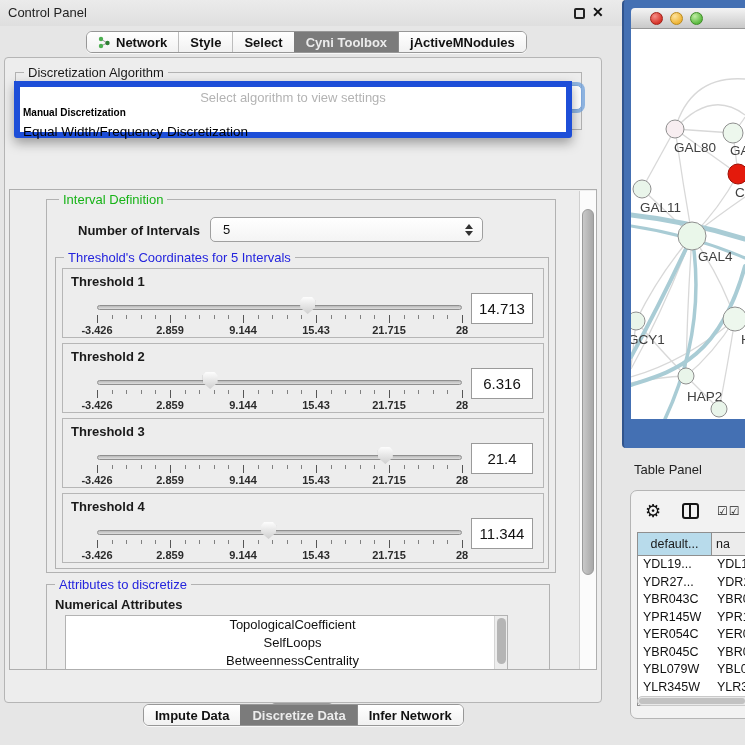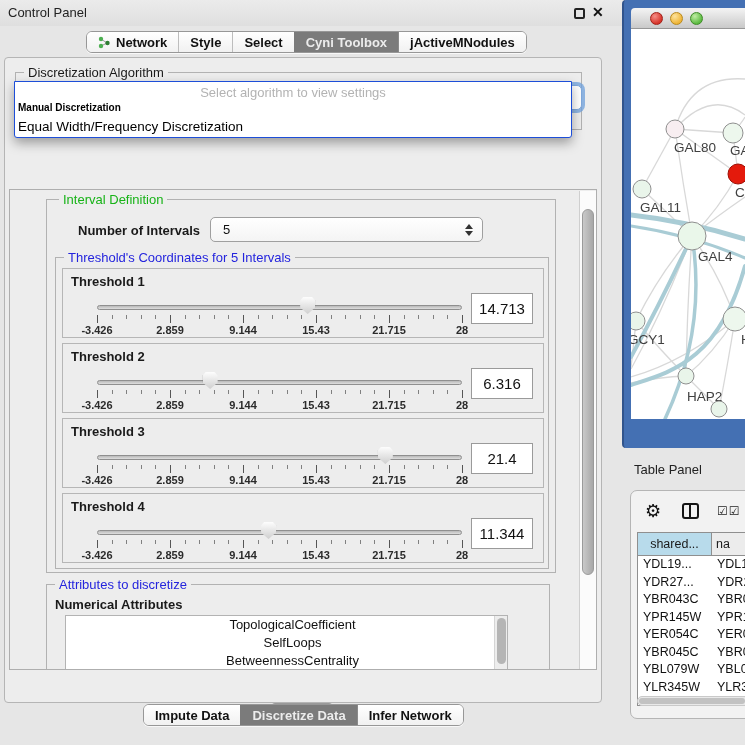--- a/index.html
+++ b/index.html
@@ -47,21 +47,21 @@
     width:8px; height:12px; }
   .stepper::before { content:""; position:absolute; left:0; top:0; border-left:4px solid transparent;
     border-right:4px solid transparent; border-bottom:5px solid #333; }
   .stepper::after { content:""; position:absolute; left:0; bottom:0; border-left:4px solid transparent;
     border-right:4px solid transparent; border-top:5px solid #333; }
   .combo-focused { position:absolute; background:#fff; border:1px solid #7fa8dc;
     border-radius:5px; box-shadow:0 0 0 3px rgba(110,160,220,.75); z-index:5; }
 
   
   .popup { position:absolute; left:9px; top:23px; width:558px; height:57px; z-index:50;
-    background:#fff; border:1px solid #1d4ed8; border-radius:0 0 3px 3px;
+    background:#fff; border:6px solid #1d4ed8; border-radius:0 0 3px 3px;
     box-shadow:0 5px 12px rgba(0,0,0,.35);padding-left:44px; }
   .popup-prompt { position:absolute; left:0; right:0; top:3px; text-align:center;
     font-size:13px; color:#b3b3b3; }
   .popup-opt1 { position:absolute; left:3px; top:20px; font-size:10px; font-weight:bold; color:#000; }
   .popup-opt2 { position:absolute; left:3px; top:37px; font-size:13.5px; color:#000; }
 
   
   .viewport { position:absolute; left:4px; top:131px; width:588px; height:481px;
     border:1px solid #aeaeae; background:#ededed; overflow:hidden; }
   .vscroll { position:absolute; left:569px; top:1px; width:17px; height:478px;
@@ -485,21 +485,21 @@
   </div>
 
   <div class="table-card">
     <div class="tc-toolbar">
       <span class="gear">⚙</span>
       <span class="cols-icon"></span>
       <span class="check-icons"><span>☑</span><span>☑</span></span>
     </div>
     <div class="node-table">
       <div class="thead">
-        <div class="th c0">shared...</div>
+        <div class="th c0">default...</div>
         <div class="th c1">na</div>
       </div>
       <div>
           <div class="trow">
             <div class="tcell c0">YDL19...</div>
             <div class="tcell c1">YDL1</div>
           </div>
           <div class="trow">
             <div class="tcell c0">YDR27...</div>
             <div class="tcell c1">YDR2</div>

